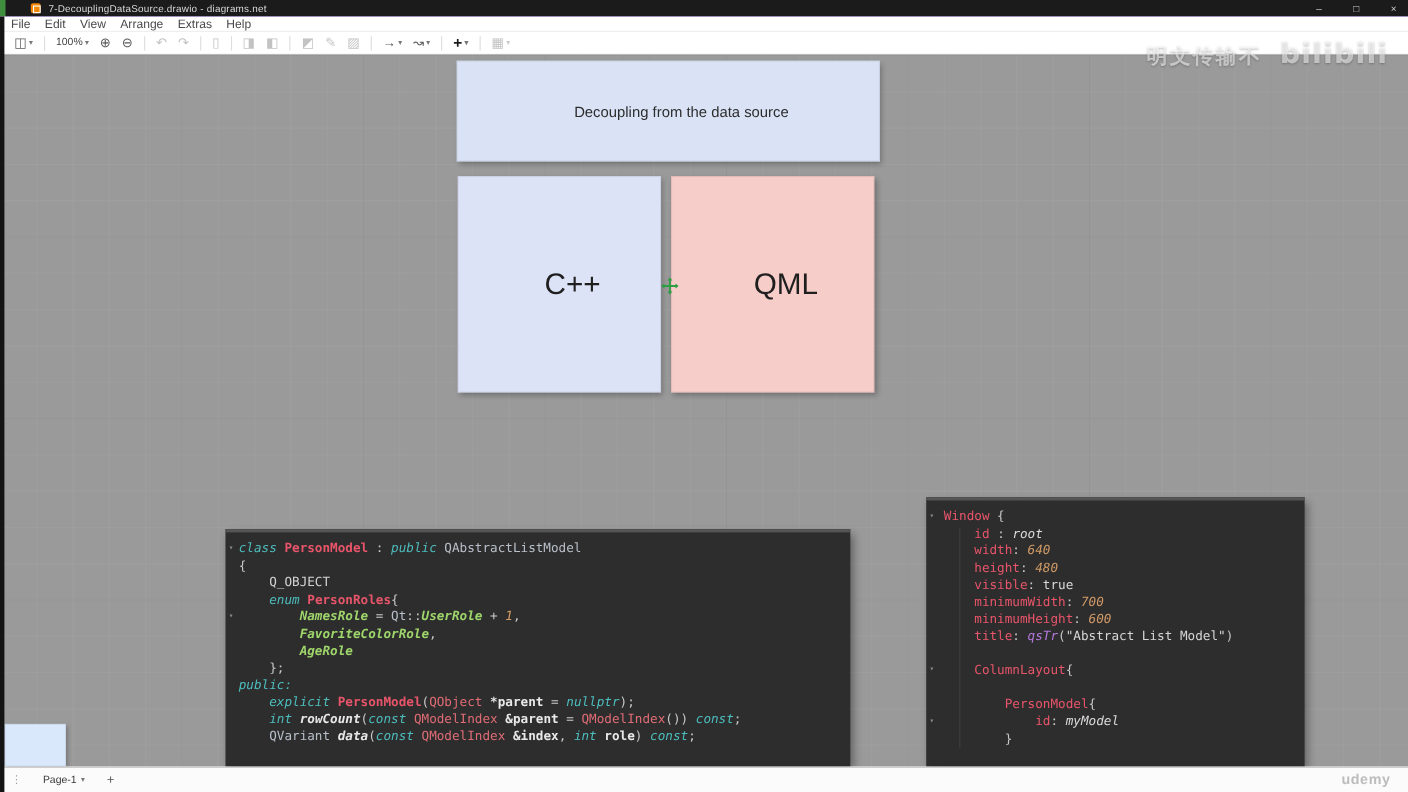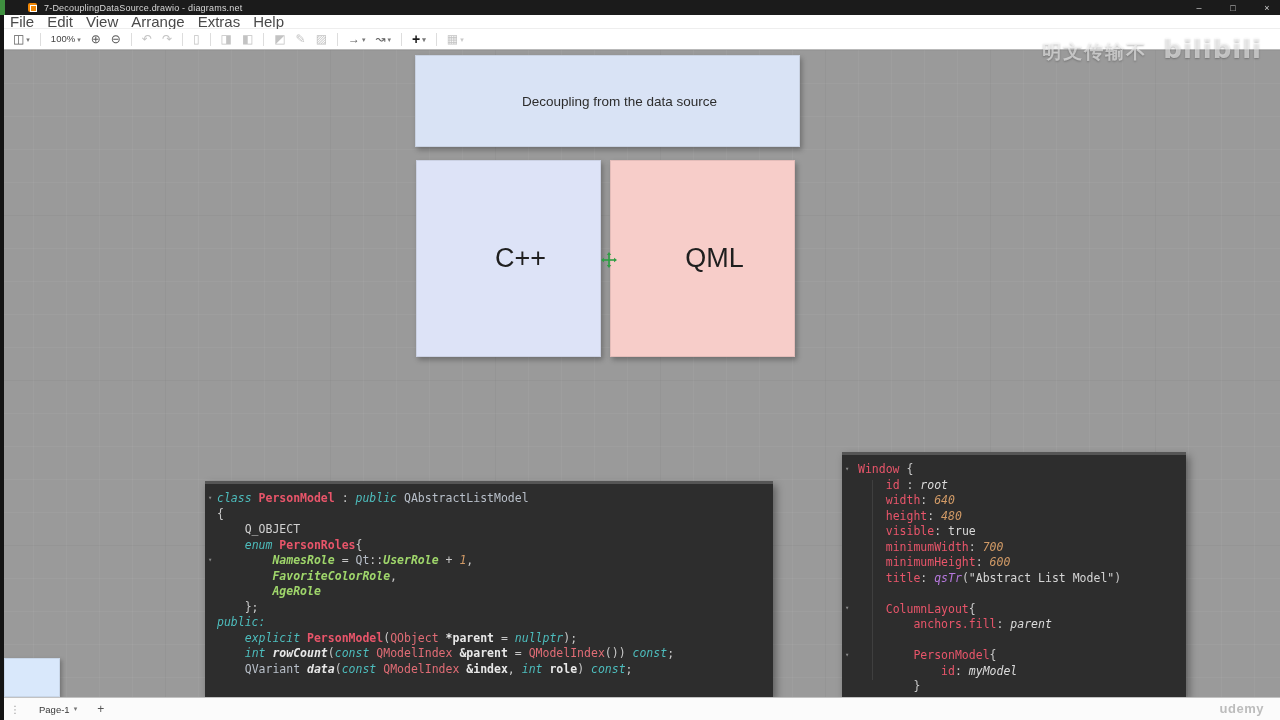--- a/index.html
+++ b/index.html
@@ -9,21 +9,21 @@
   
   .titlebar { position:absolute; left:0; top:0; width:1280px; height:15px; background:#1b1b1b; display:flex; align-items:center; }
   .green-sliver { position:absolute; left:0; top:0; width:5px; height:15px; background:#3f8f3f; }
   .app-icon { width:9px; height:9px; margin-left:28px; background:#f08705; border-radius:2px; position:relative; }
   .app-icon::after { content:""; position:absolute; left:2px; top:2px; width:5px; height:5px; border:1px solid #fff; }
   .win-title { color:#d8d8d8; font-size:9px; margin-left:7px; letter-spacing:.2px; }
   .win-controls { position:absolute; right:4px; top:0; height:15px; display:flex; align-items:center; gap:16px; color:#cfcfcf; font-size:9px; }
   .win-btn { width:18px; text-align:center; cursor:default; }
 
   .menubar { position:absolute; left:0; top:15px; width:1280px; height:14px; background:#ffffff; display:flex; align-items:center; gap:13px; padding-left:10px; border-bottom:1px solid #eee; }
-  .menu-item { font-size:15px; color:#4a4a4a; }
+  .menu-item { font-size:11px; color:#4a4a4a; }
 
   .toolbar { position:absolute; left:0; top:29px; width:1280px; height:21px; background:#ffffff; display:flex; align-items:center; padding-left:8px; border-bottom:1px solid #b9b9b9; }
   .tbtn { font-size:12px; color:#5a5a5a; padding:0 5px; display:flex; align-items:center; gap:2px; line-height:1; }
   .tbtn .caret { font-size:7px; color:#777; }
   .tbtn.disabled { color:#c3c3c3; }
   .tbtn.disabled .caret { color:#c9c9c9; }
   .tbtn.strong { color:#1a1a1a; font-weight:bold; font-size:14px; }
   .tb-zoom { font-size:9.5px; color:#444; }
   .tdiv { width:1px; height:13px; background:#ddd; margin:0 5px; }
 
@@ -230,21 +230,20 @@
     <div class="cl"><span class="tk-typq">Window </span><span class="tk-pln">{</span></div>
         <div class="cl"><span class="tk-pln">    </span><span class="tk-prop">id</span><span class="tk-pln"> : </span><span class="tk-itl">root</span></div>
         <div class="cl"><span class="tk-pln">    </span><span class="tk-prop">width</span><span class="tk-pln">: </span><span class="tk-num">640</span></div>
         <div class="cl"><span class="tk-pln">    </span><span class="tk-prop">height</span><span class="tk-pln">: </span><span class="tk-num">480</span></div>
         <div class="cl"><span class="tk-pln">    </span><span class="tk-prop">visible</span><span class="tk-pln">: </span><span class="tk-bool">true</span></div>
         <div class="cl"><span class="tk-pln">    </span><span class="tk-prop">minimumWidth</span><span class="tk-pln">: </span><span class="tk-num">700</span></div>
         <div class="cl"><span class="tk-pln">    </span><span class="tk-prop">minimumHeight</span><span class="tk-pln">: </span><span class="tk-num">600</span></div>
         <div class="cl"><span class="tk-pln">    </span><span class="tk-prop">title</span><span class="tk-pln">: </span><span class="tk-fnp">qsTr</span><span class="tk-pln">(</span><span class="tk-str">"Abstract List Model"</span><span class="tk-pln">)</span></div>
         <div class="cl">&nbsp;</div>
         <div class="cl"><span class="tk-pln">    </span><span class="tk-typq">ColumnLayout</span><span class="tk-pln">{</span></div>
-        <div class="cl"><span class="tk-pln">        </span><span class="tk-prop">anchors.fill</span><span class="tk-pln">: </span><span class="tk-itl">parent</span></div>
         <div class="cl">&nbsp;</div>
         <div class="cl"><span class="tk-pln">        </span><span class="tk-typq">PersonModel</span><span class="tk-pln">{</span></div>
         <div class="cl"><span class="tk-pln">            </span><span class="tk-prop">id</span><span class="tk-pln">: </span><span class="tk-itl">myModel</span></div>
         <div class="cl"><span class="tk-pln">        }</span></div>
       </div>
 
     <div class="partial-box"></div>
   </div>
 
   <div class="left-strip"></div>

